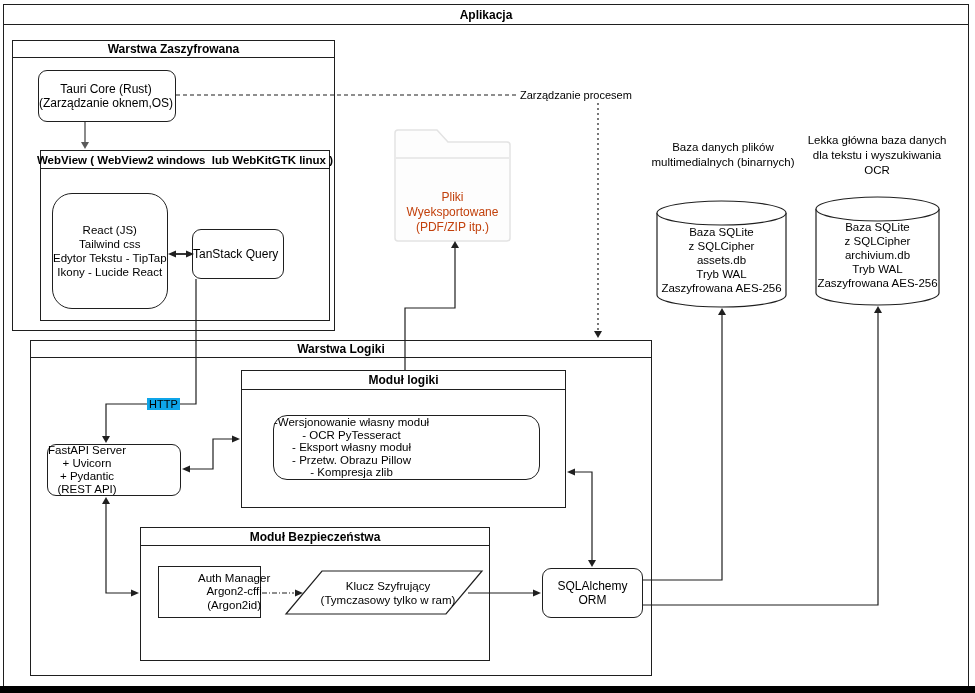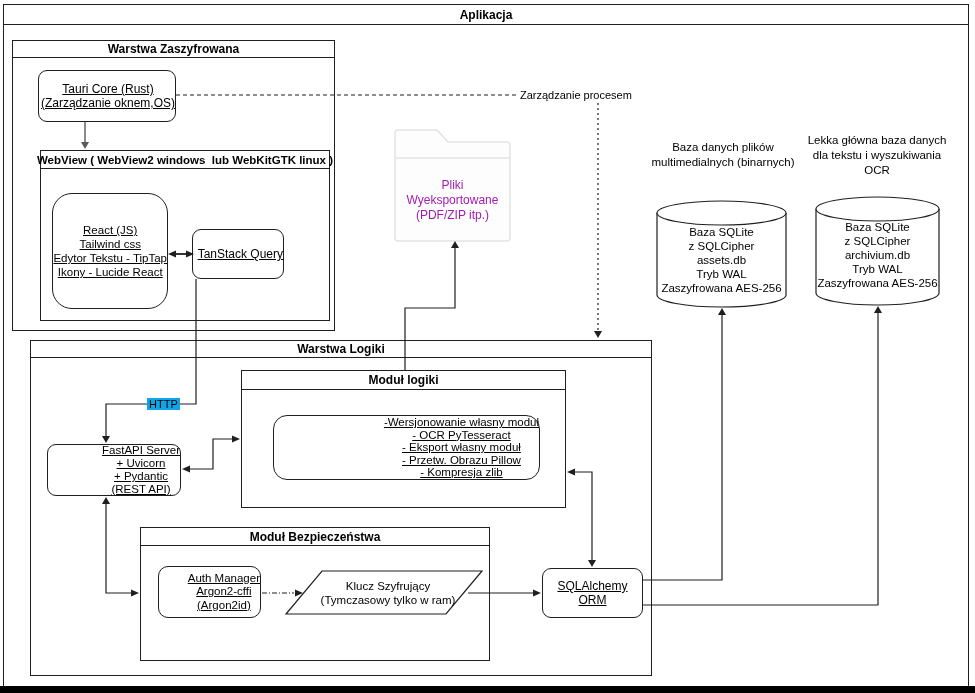--- a/index.html
+++ b/index.html
@@ -2,21 +2,21 @@
 <html><head>
 <meta charset="utf-8">
 <style>
   html,body{margin:0;padding:0;background:#fff;}
   .canvas{position:relative;width:975px;height:693px;background:#fff;overflow:hidden;
           font-family:"Liberation Sans",sans-serif;color:#000;}
   .box{position:absolute;border:1px solid #1f1f1f;box-sizing:border-box;background:transparent;}
   .hdr{width:100%;box-sizing:border-box;border-bottom:1px solid #1f1f1f;font-weight:bold;
        font-size:12px;display:flex;align-items:center;justify-content:center;white-space:pre;}
   .rbox{position:absolute;border:1px solid #1f1f1f;box-sizing:border-box;background:#fff;
-        display:flex;align-items:center;justify-content:flex-end;text-align:center;font-size:12px;text-decoration:underline;}
+        display:flex;align-items:center;justify-content:flex-start;text-align:center;font-size:12px;}
   .lines{text-align:center;white-space:pre;}
   .lines div{white-space:pre;}
   .txt{position:absolute;text-align:center;font-size:12px;z-index:3;}
   .lbl{position:absolute;font-size:11px;z-index:3;white-space:pre;}
   svg.overlay{position:absolute;left:0;top:0;z-index:2;pointer-events:none;}
   .bottom-band{position:absolute;left:0;top:686px;width:975px;height:7px;background:#000;}
 </style>
 </head>
 <body>
 
@@ -76,33 +76,33 @@
   <div class="rbox" style="left:273px;top:415px;width:267px;height:65px;border-radius:14px;">
     <div class="lines" style="line-height:12.4px;font-size:11.5px;"><div>-Wersjonowanie własny moduł</div><div>- OCR PyTesseract</div><div>- Eksport własny moduł</div><div>- Przetw. Obrazu Pillow</div><div>- Kompresja zlib</div></div>
   </div>
   <div class="rbox" style="left:47px;top:444px;width:134px;height:52px;border-radius:9px;">
     <div class="lines" style="line-height:13px;font-size:11.5px;"><div>FastAPI Server</div><div>+ Uvicorn</div><div>+ Pydantic</div><div>(REST API)</div></div>
   </div>
 
   <div class="box" style="left:140px;top:527px;width:350px;height:134px;">
     <div class="hdr" style="height:18px;">Moduł Bezpieczeństwa</div>
   </div>
-  <div class="rbox" style="left:158px;top:566px;width:103px;height:52px;border-radius:10px;">
+  <div class="rbox" style="left:158px;top:566px;width:103px;height:52px;border-radius:0;padding-left:39px;">
     <div class="lines" style="line-height:13.5px;font-size:11.5px;"><div>Auth Manager</div><div>Argon2-cffi</div><div>(Argon2id)</div></div>
   </div>
   <div class="txt" style="left:300px;top:580px;width:176px;font-size:11.5px;line-height:13.5px;">
       <div>Klucz Szyfrujący</div>
       <div>(Tymczasowy tylko w ram)</div>
     </div>
 
   <div class="rbox" style="left:542px;top:568px;width:101px;height:50px;border-radius:9px;">
     <span>SQLAlchemy ORM</span>
   </div>
 
-  <div class="txt" style="left:395px;top:178px;width:115px;line-height:15px;color:#a21caf;">
+  <div class="txt" style="left:395px;top:190px;width:115px;line-height:15px;color:#c2410c;">
       <div>Pliki</div>
       <div>Wyeksportowane</div>
       <div>(PDF/ZIP itp.)</div>
     </div>
 
   <div class="lbl" style="left:520px;top:89px;">Zarządzanie procesem</div>
   <div class="lbl" style="left:147px;top:398px;background:#0ea5e9;padding:0 2px;">HTTP</div>
 
   <svg class="overlay" width="975" height="693" viewBox="0 0 975 693">
 

